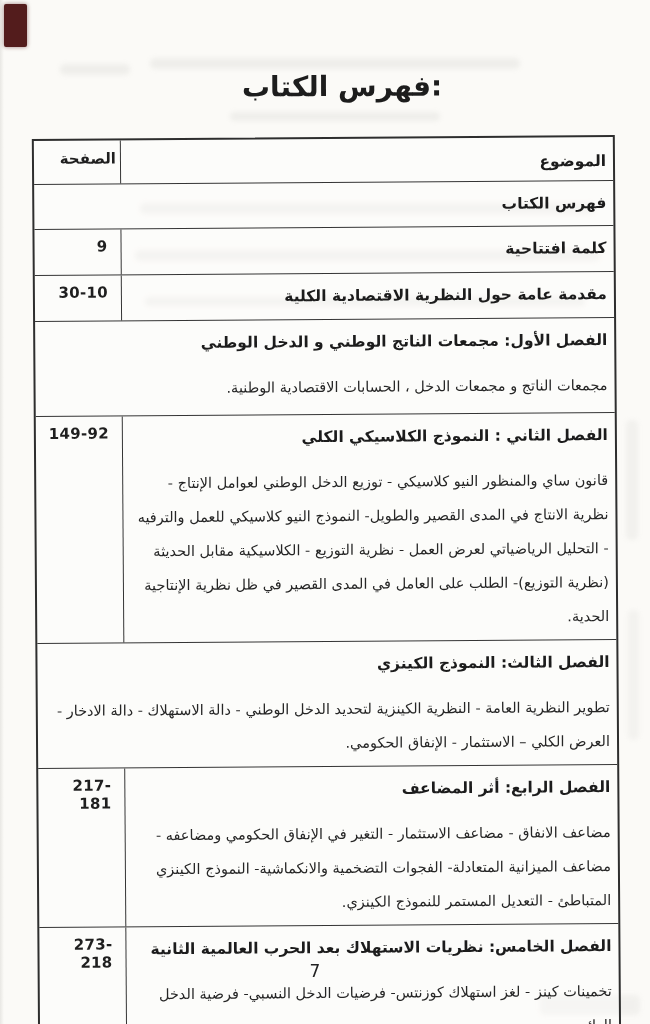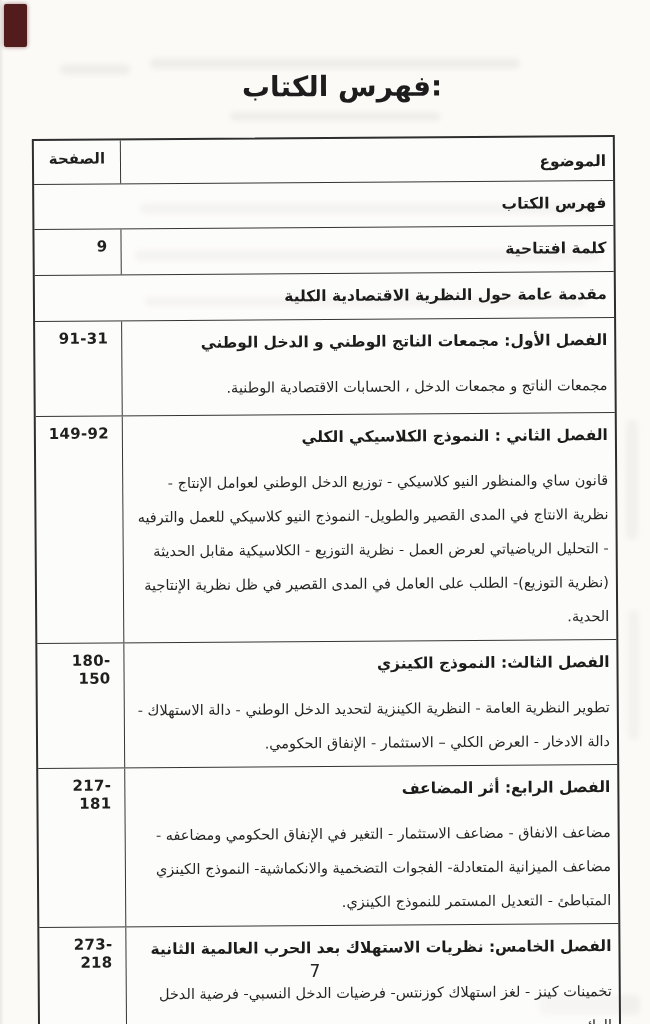--- a/index.html
+++ b/index.html
@@ -68,21 +68,21 @@
     flex: 1 1 auto; min-width: 0;
     direction: rtl; text-align: right;
     padding: 9px 7px 6px 12px;
   }
   .subject-title { font-weight: 700; font-size: 15.5px; line-height: 26px; color: #1c1c1c; }
   .subject-desc  { margin-top: 15px; font-size: 14.5px; line-height: 34px; color: #262626; }
   .subject-desc:empty { display: none; }
 
   .row-header      { min-height: 44px; }
   .row-header .cell-subject { padding-top: 11px; }
-  .row-header .cell-pages   { direction: rtl; text-align: center; padding: 9px 4px 0 4px; font-size: 15px; }
+  .row-header .cell-pages   { direction: rtl; text-align: right; padding: 9px 4px 0 4px; font-size: 15px; }
   .row-0 { min-height: 45px; }
   .row-1 { min-height: 46px; }
   .row-2 { min-height: 46px; }
   .row-3 { min-height: 95px; }
   .row-4 { min-height: 184px; }
   .row-5 { min-height: 121px; }
   .row-6 { min-height: 155px; }
   .row-7 { min-height: 77px; }
 
   .page-number {
@@ -122,43 +122,42 @@
   </div>
 
   <div class="trow row-1">
     <div class="cell-pages">9</div>
     <div class="cell-subject">
       <div class="subject-title">كلمة افتتاحية</div>
     </div>
   </div>
 
   <div class="trow row-2">
+    <div class="cell-pages">30-10</div>
     <div class="cell-subject">
       <div class="subject-title">مقدمة عامة حول النظرية الاقتصادية الكلية</div>
     </div>
   </div>
 
   <div class="trow row-3">
-    <div class="cell-pages">91-31</div>
     <div class="cell-subject">
       <div class="subject-title">الفصل الأول: مجمعات الناتج الوطني و الدخل الوطني</div>
       <div class="subject-desc">مجمعات الناتج و مجمعات الدخل ، الحسابات الاقتصادية الوطنية.</div>
     </div>
   </div>
 
   <div class="trow row-4">
     <div class="cell-pages">149-92</div>
     <div class="cell-subject">
       <div class="subject-title">الفصل الثاني : النموذج الكلاسيكي الكلي</div>
       <div class="subject-desc">قانون ساي والمنظور النيو كلاسيكي - توزيع الدخل الوطني لعوامل الإنتاج - نظرية الانتاج في المدى القصير والطويل- النموذج النيو كلاسيكي للعمل والترفيه - التحليل الرياضياتي لعرض العمل - نظرية التوزيع - الكلاسيكية مقابل الحديثة (نظرية التوزيع)- الطلب على العامل في المدى القصير في ظل نظرية الإنتاجية الحدية.</div>
     </div>
   </div>
 
   <div class="trow row-5">
-    <div class="cell-pages">180-150</div>
     <div class="cell-subject">
       <div class="subject-title">الفصل الثالث: النموذج الكينزي</div>
       <div class="subject-desc">تطوير النظرية العامة - النظرية الكينزية لتحديد الدخل الوطني - دالة الاستهلاك - دالة الادخار - العرض الكلي – الاستثمار - الإنفاق الحكومي.</div>
     </div>
   </div>
 
   <div class="trow row-6">
     <div class="cell-pages">217-181</div>
     <div class="cell-subject">
       <div class="subject-title">الفصل الرابع: أثر المضاعف</div>

